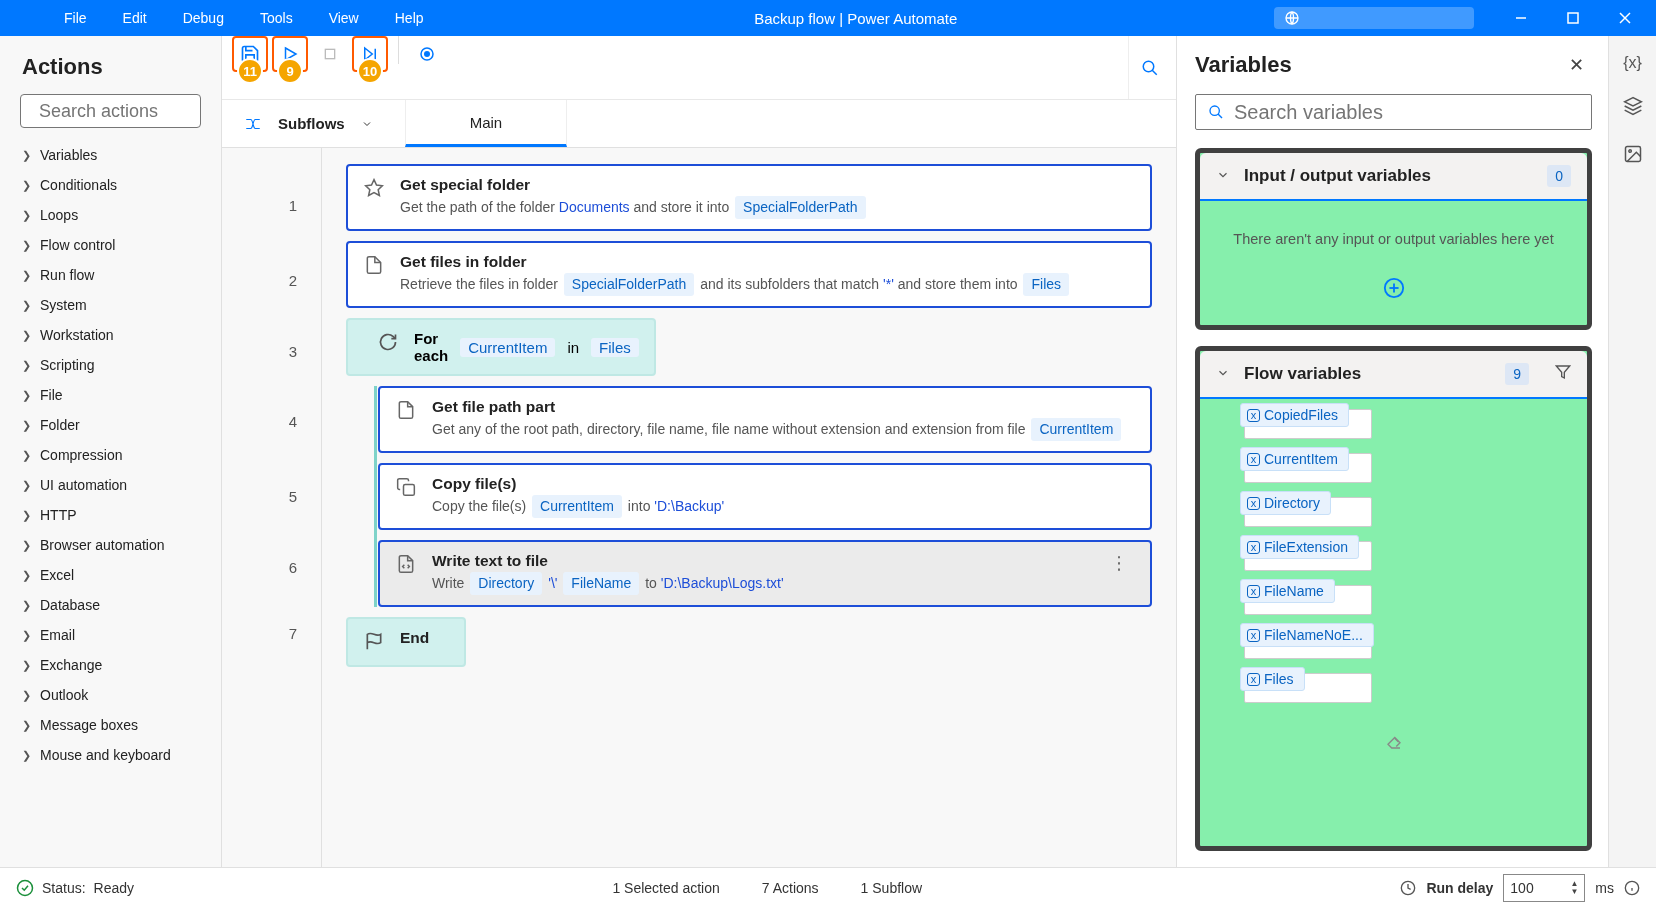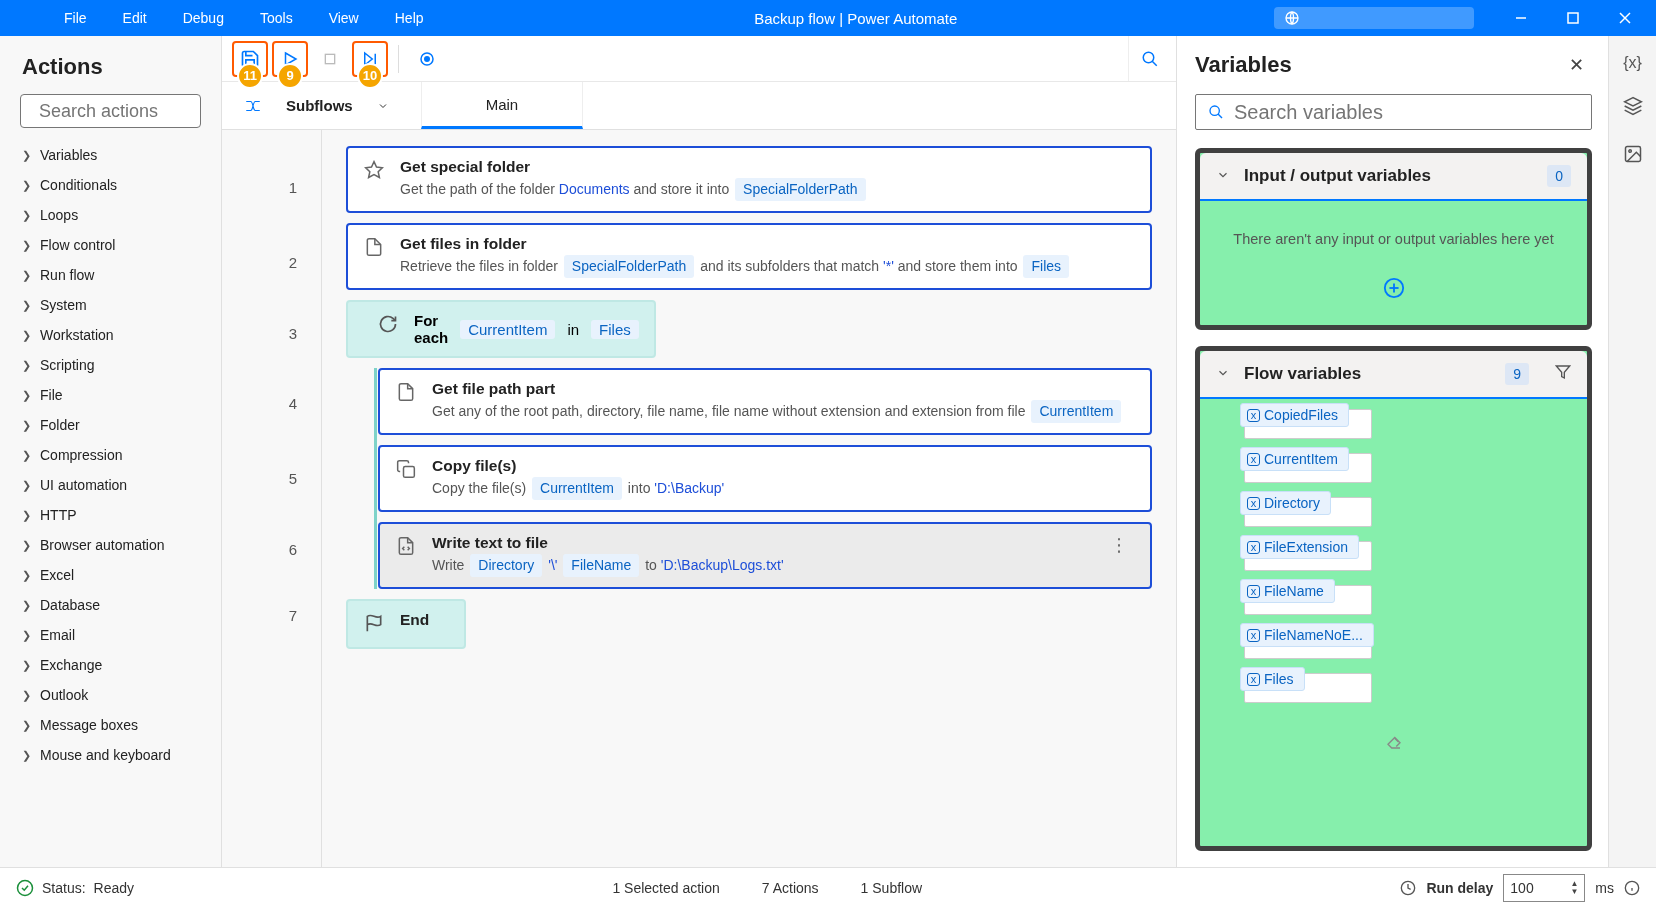--- a/index.html
+++ b/index.html
@@ -13,28 +13,28 @@
 .win-controls .wc { width: 50px; height: 36px; display: flex; align-items: center; justify-content: center; cursor: pointer; }
 .main-area { flex: 1; display: flex; overflow: hidden; }
 .actions-panel { width: 222px; background: #f8f8f8; border-right: 1px solid #e0e0e0; display: flex; flex-direction: column; padding: 18px 0 0 0; }
 .actions-title { font-size: 22px; font-weight: 600; padding: 0 20px 14px 22px; color: #222; }
 .search-box { margin: 0 20px 12px 20px; height: 34px; border: 1px solid #767676; border-radius: 4px; display: flex; align-items: center; padding: 0 10px; background: #fff; }
 .search-box input { border: none; outline: none; flex: 1; font-size: 18px; background: transparent; color: #555; margin-left:8px;}
 .actions-list { flex: 1; overflow-y: auto; padding-right: 4px; }
 .action-cat { display: flex; align-items: center; height: 30px; padding-left: 22px; font-size: 14px; color: #222; cursor: pointer; }
 .action-cat .chev { width: 18px; color: #555; font-size: 11px; }
 .center-panel { flex: 1; display: flex; flex-direction: column; background: #f8f8f8; min-width:0;}
-.toolbar-row { height: 46px; display: flex; align-items: center; padding: 0 6px; background:#fff; border-bottom:1px solid #e8e8e8;}
+.toolbar-row { height: 64px; display: flex; padding: 0 6px; background:#fff; border-bottom:1px solid #e8e8e8;}
 .tool-btn { width: 36px; height: 36px; display: flex; align-items: center; justify-content: center; color: #0078ff; cursor: pointer; position: relative; }
 .tool-btn.disabled { color: #bbb; }
 .highlight-box { border: 2px solid #ff5a00; border-radius: 4px; }
 .badge-num { position: absolute; bottom: -14px; left: 50%; transform: translateX(-50%); background: #f5a500; color: #fff; border: 2px solid #fff; border-radius: 50%; width: 26px; height: 26px; font-size: 13px; font-weight: 600; display: flex; align-items: center; justify-content: center; z-index:5;}
 .tool-search { margin-left: auto; width: 42px; display:flex; align-items:center; justify-content:center; color:#0078ff; border-left:1px solid #eee; height:100%;}
 .subflows-row { height: 48px; display: flex; align-items: center; background: #fff; border-bottom: 1px solid #e0e0e0; padding-left: 10px; }
-.subflows-lbl { display: flex; align-items: center; gap: 24px; font-size: 15px; font-weight: 600; color: #222; padding: 0 12px; cursor:pointer;}
+.subflows-lbl { display: flex; align-items: center; gap: 16px; font-size: 15px; font-weight: 600; color: #222; padding: 0 12px; cursor:pointer;}
 .tab-main { margin-left: 20px; padding: 0 64px; height: 100%; display: flex; align-items: center; border-bottom: 3px solid #0078ff; font-size: 15px; color: #222; border-right:1px solid #eee; border-left:1px solid #eee;}
 .flow-area { flex: 1; display: flex; overflow: hidden; }
 .line-numbers { width: 100px; padding-top: 20px; border-right: 1px solid #e0e0e0; background:#f8f8f8;}
 .ln { height: 75px; display: flex; align-items: center; justify-content: flex-end; padding-right: 24px; font-size: 15px; color: #555; }
 .ln.short { height: 66px; }
 .steps { flex: 1; padding: 16px 24px 0 24px; overflow-y: auto; }
 .step-card { background: #fff; border: 2px solid #1d4ed8; border-radius: 4px; padding: 10px 16px; margin-bottom: 10px; display: flex; gap: 14px; align-items: flex-start; }
 .step-card.selected { background: #ebebeb; }
 .step-card.foreach { background: #d1f1ee; border-color: #bfe8e4; }
 .step-card.end { background: #d1f1ee; border-color:#bfe8e4; width: 120px; }

